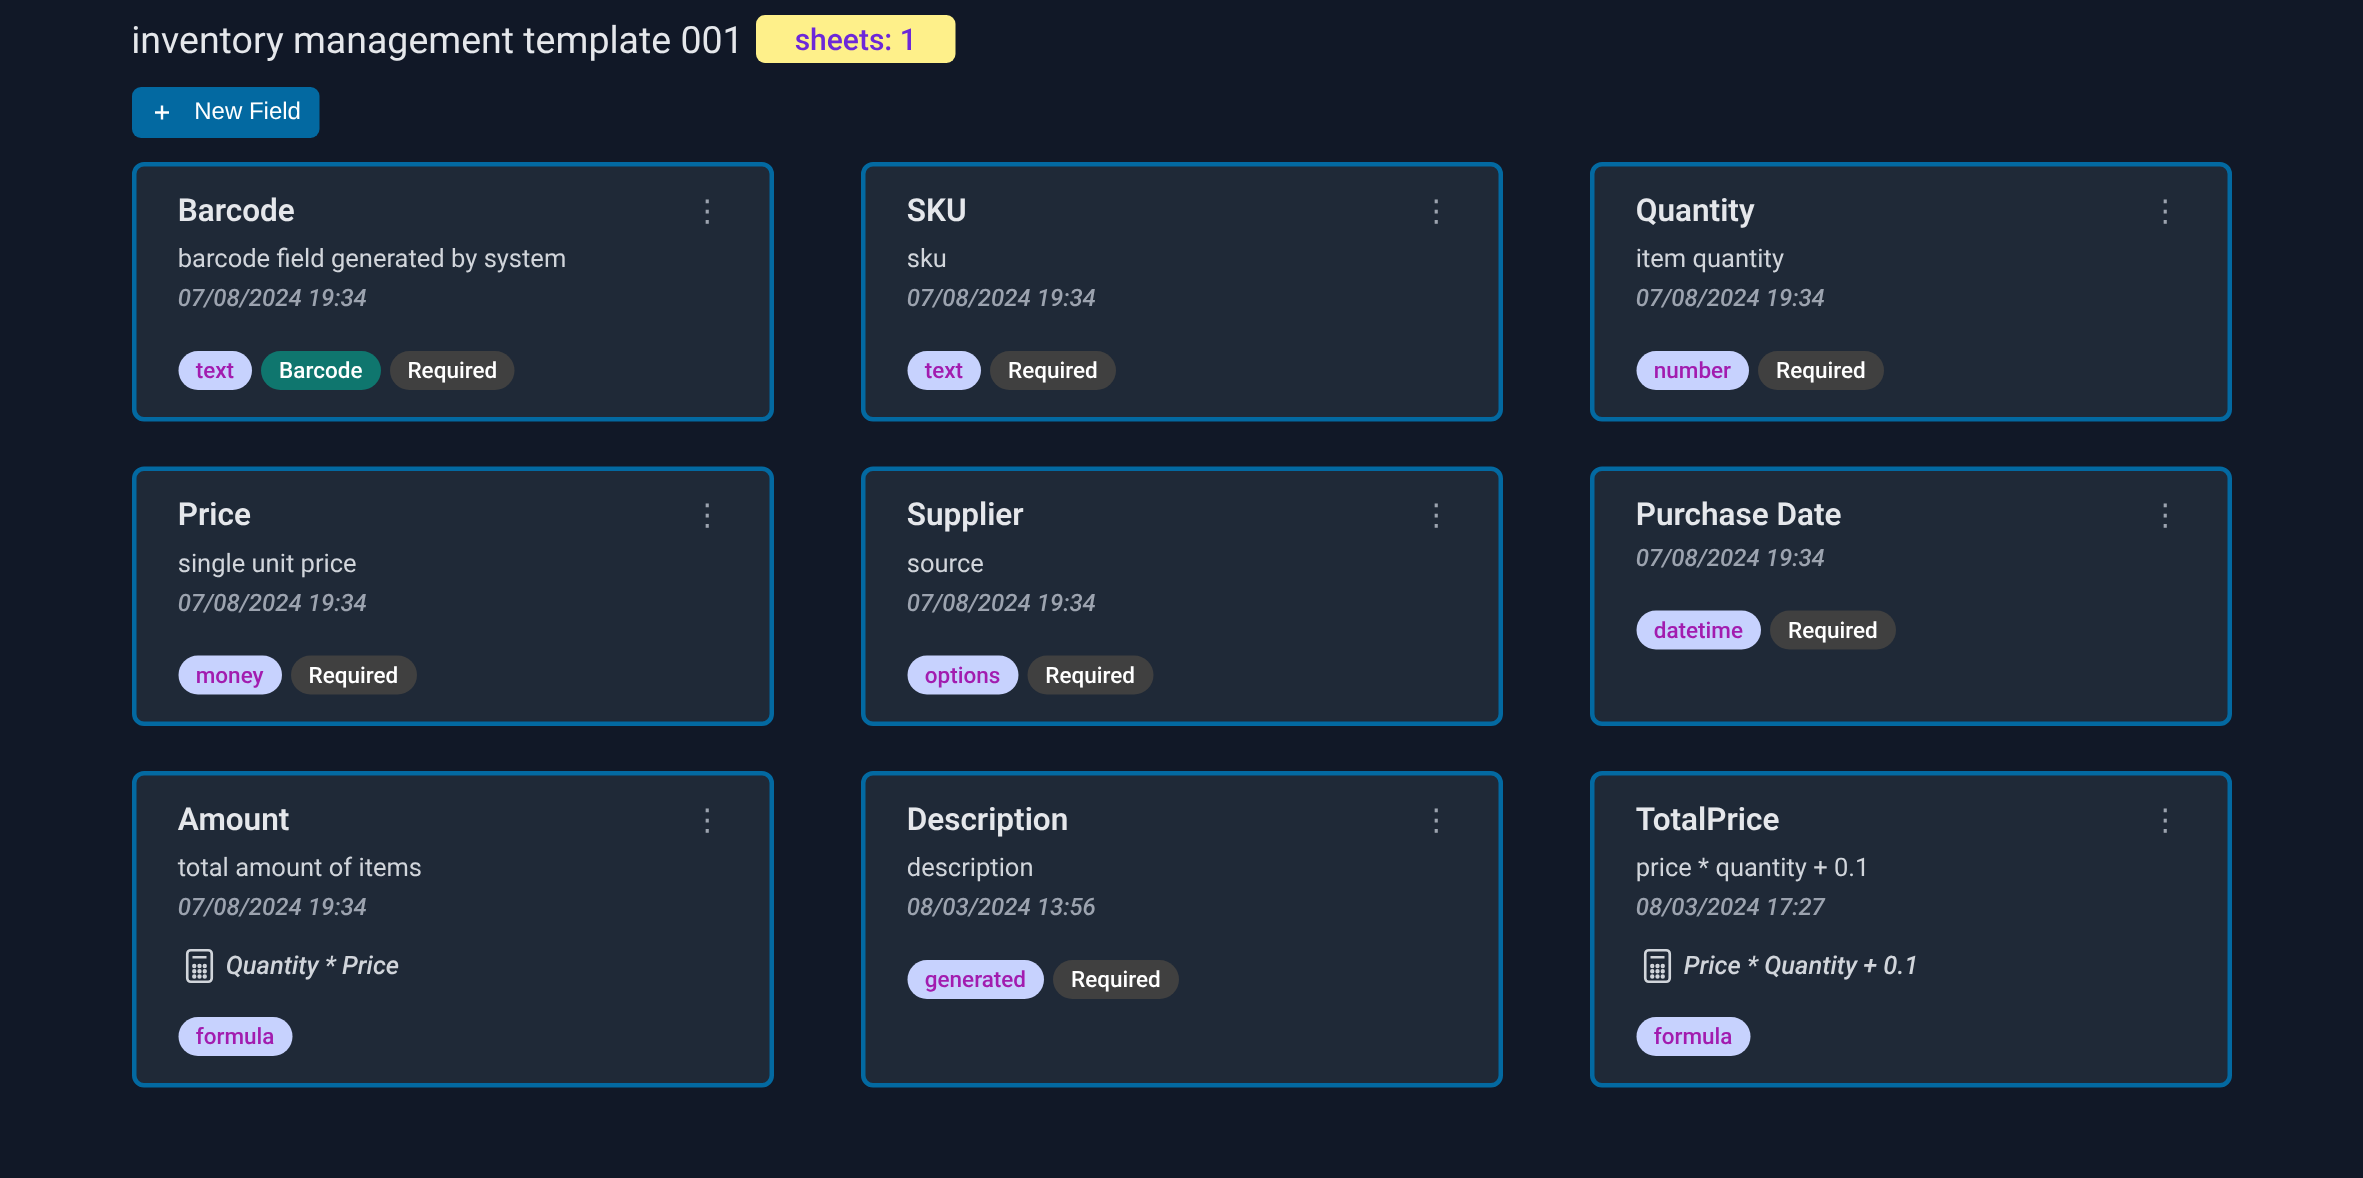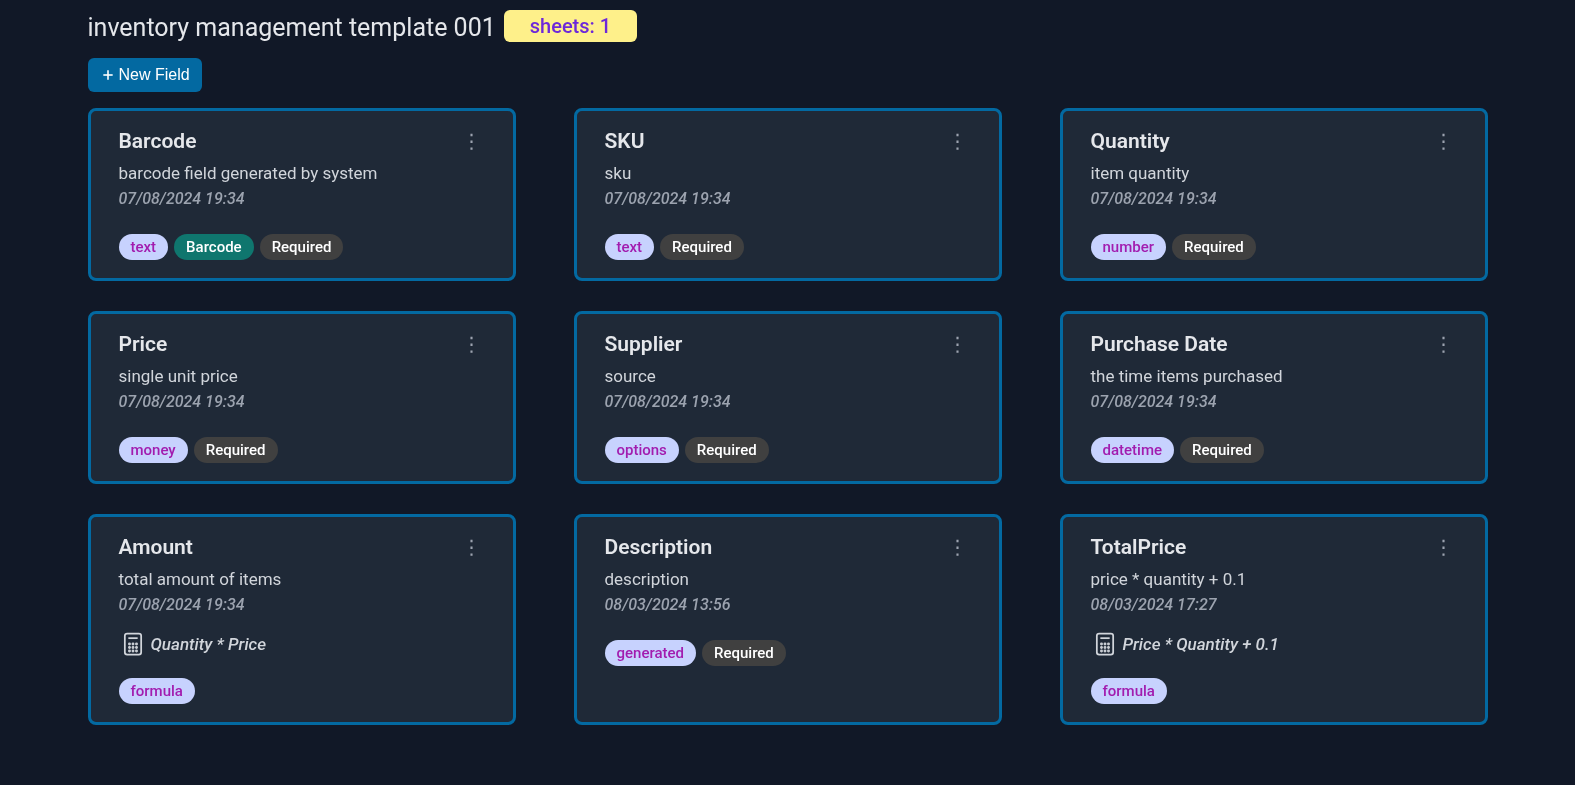--- a/index.html
+++ b/index.html
@@ -17,21 +17,21 @@
       background: #fef08a;
       color: #6d28d9;
       font-size: 20px;
       font-weight: 500;
       padding: 4px 26px;
       border-radius: 6px;
     }
     .new-field-btn {
       display: inline-flex;
       align-items: center;
-      gap: 3px;
+      gap: 14px;
       background: #0369a1;
       color: #ffffff;
       border: none;
       padding: 8px 12px;
       border-radius: 6px;
       font-size: 16px;
       font-weight: 500;
       cursor: pointer;
       margin-bottom: 16px;
     }
@@ -154,21 +154,20 @@
         <div class="badges">
           <span class="badge badge-type">options</span>
           <span class="badge badge-required">Required</span>
         </div>
       </div>
       <div class="card">
         <div class="card-header">
           <div class="card-title">Purchase Date</div>
           <button class="more-btn"><span class="dots">⋮</span></button>
         </div>
-        <div class="card-desc">the time items purchased</div>
         <div class="card-date">07/08/2024 19:34</div>
         <div class="badges">
           <span class="badge badge-type">datetime</span>
           <span class="badge badge-required">Required</span>
         </div>
       </div>
       <div class="card has-formula">
         <div class="card-header">
           <div class="card-title">Amount</div>
           <button class="more-btn"><span class="dots">⋮</span></button>

